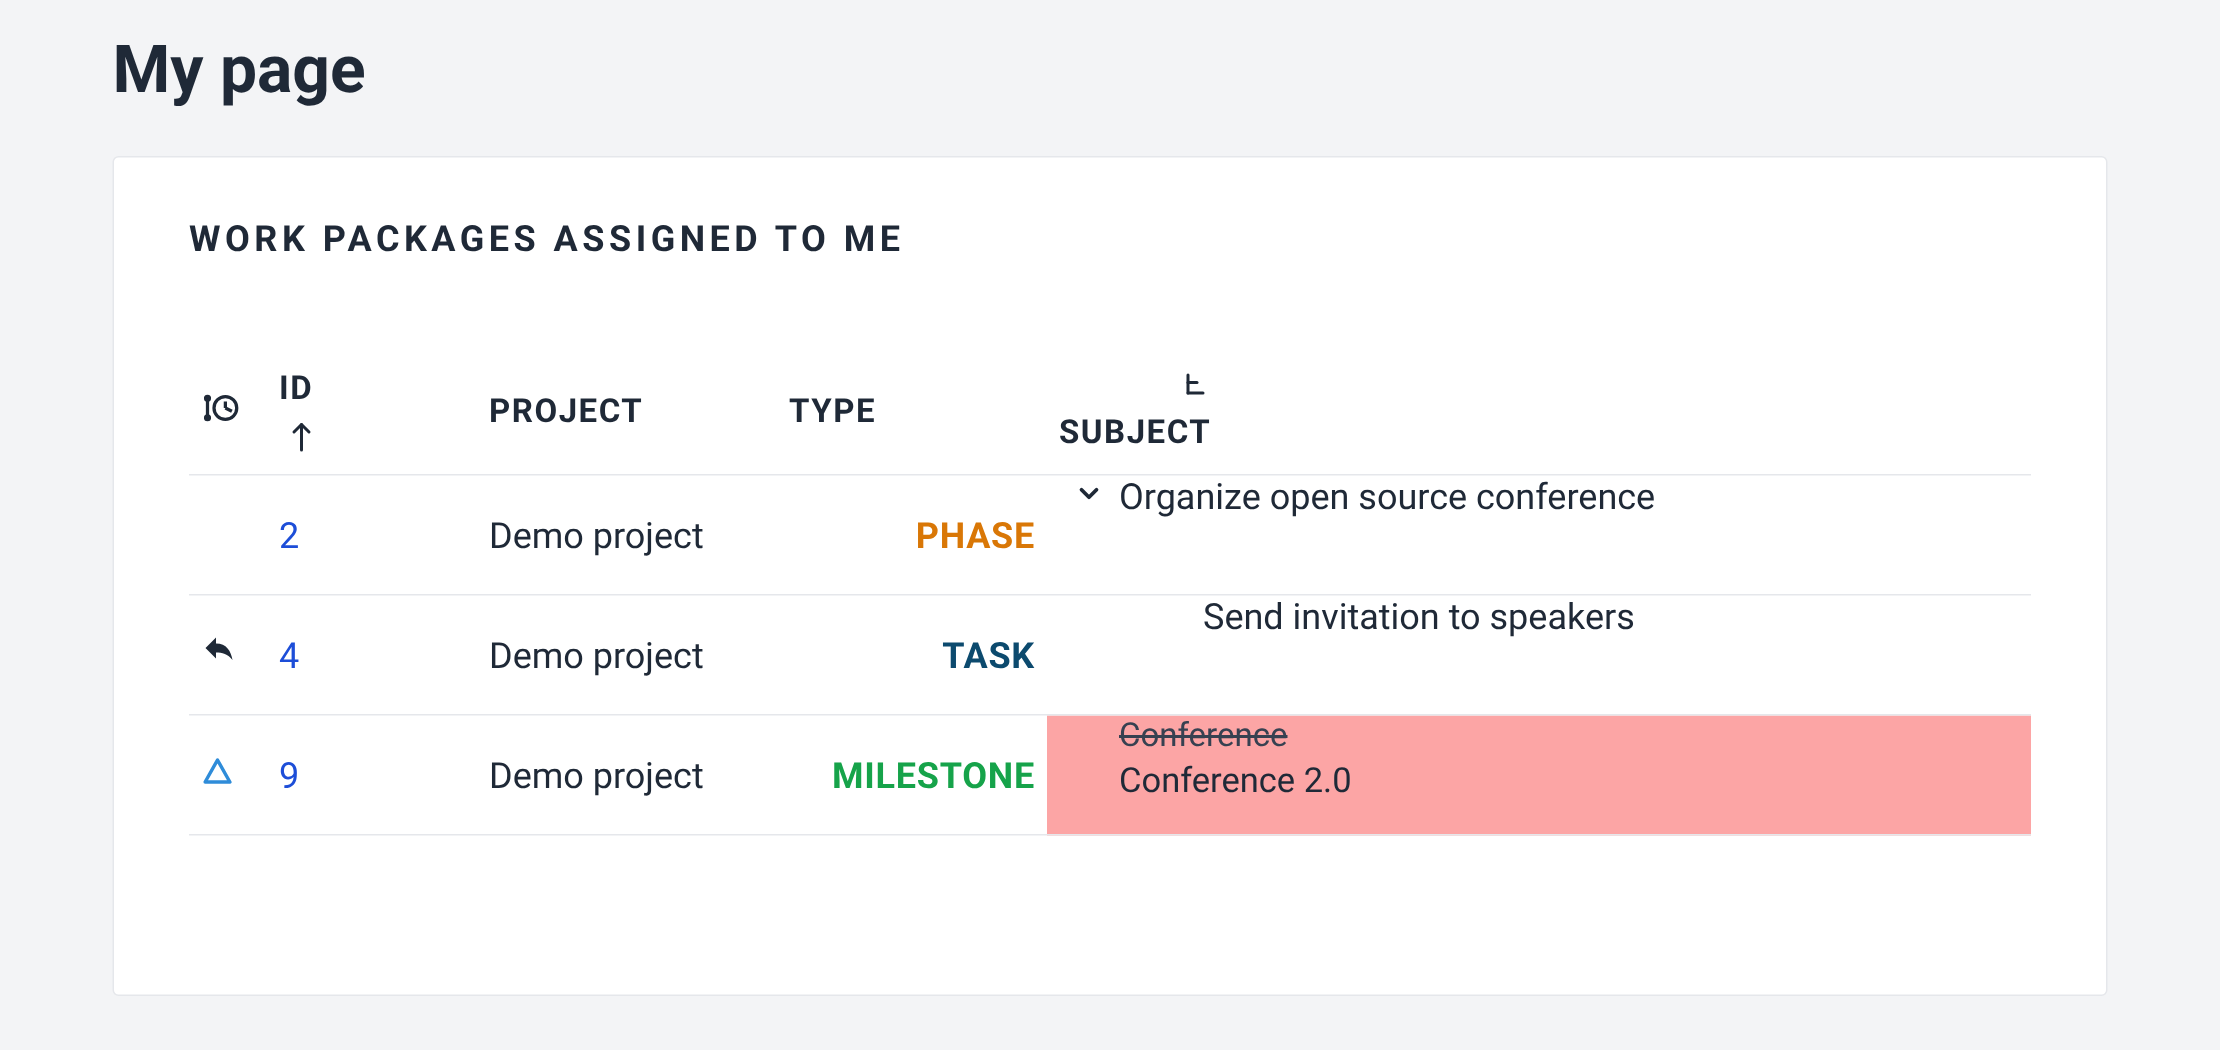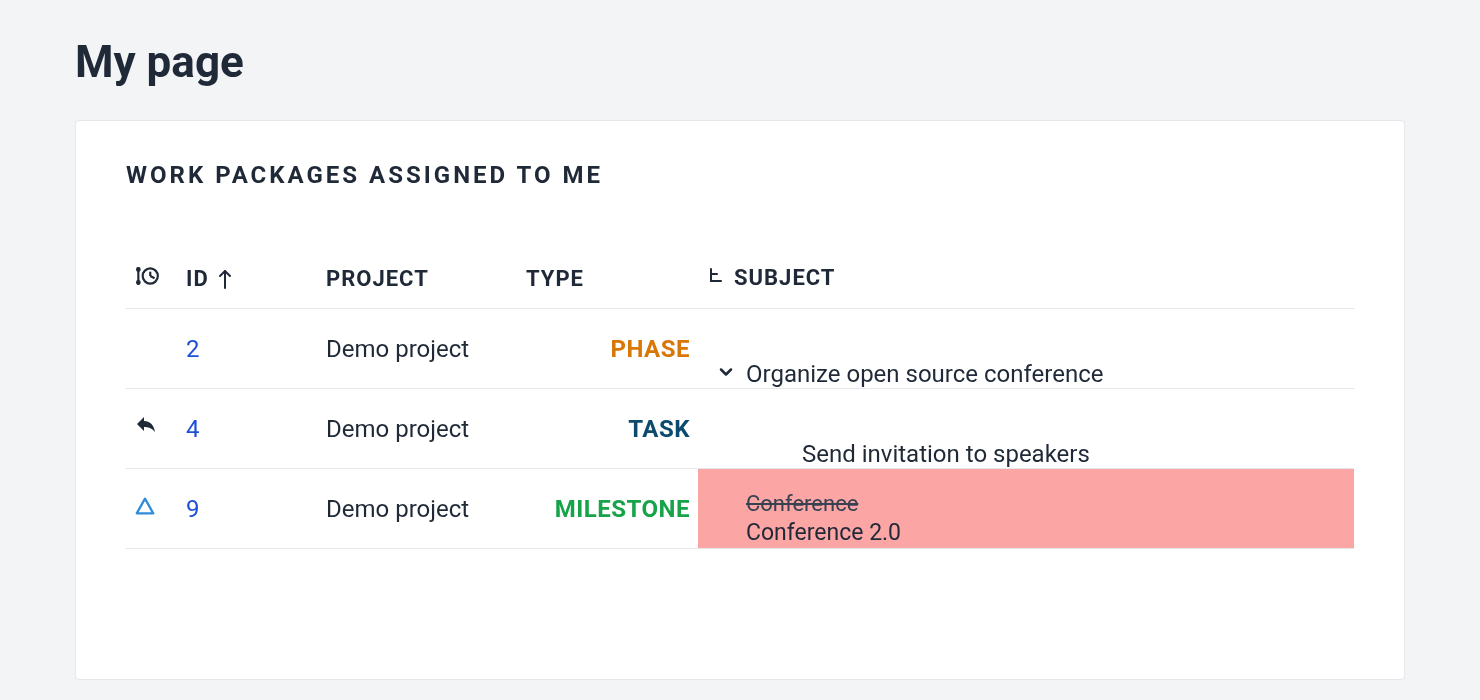--- a/index.html
+++ b/index.html
@@ -5,21 +5,21 @@
   * { box-sizing: border-box; }
   html, body {
     margin: 0; padding: 0;
     background: #f3f4f6;
     font-family: -apple-system, BlinkMacSystemFont, "Segoe UI", Roboto, "Helvetica Neue", Arial, sans-serif;
     color: #1f2937;
   }
   .page {
     width: 1480px;
     height: 700px;
-    padding: 36px 75px 0 75px;
+    padding: 20px 75px 0 75px;
   }
   .page-title {
     font-size: 44px;
     font-weight: 700;
     margin: 0 0 32px 0;
     color: #1f2937;
   }
   .card {
     background: #fff;
     border: 1px solid #e5e7eb;
@@ -71,35 +71,35 @@
   .type-cell {
     font-weight: 700;
     letter-spacing: 0.5px;
     font-size: 24px;
     text-transform: uppercase;
     text-align: right;
   }
   .type-phase    { color: #d97706; }
   .type-task     { color: #0c4a6e; }
   .type-milestone{ color: #16a34a; }
-  .subject-cell { display: flex; align-items: flex-end; height: 100%; }
+  .subject-cell { display: flex; align-items: flex-start; height: 100%; }
   .toggle {
     width: 40px;
     display:inline-flex; justify-content:center;
     flex-shrink: 0;
     color:#1f2937;
   }
   .indent-1 { margin-left: 56px; }
   .subject-text { }
   .diff-wrap { display:flex; flex-direction:column; justify-content:center; }
   .diff-old { text-decoration: line-through; color:#374151; font-size:22px; line-height:1.3; }
   .diff-new { color:#1f2937; font-size:23px; line-height:1.3; }
   .highlight td.subject-td { background:#fca5a5; }
   .baseline-icon, .reply-icon, .delta-icon, .sort-icon, .hier-icon { display:inline-flex; }
-  .th-flex { display:inline-flex; align-items:center; gap:8px; }
+  .th-flex { display:inline-flex; align-items:flex-end; gap:8px;flex-direction:column; }
 </style>
 </head>
 <body>
 
 <div class="page">
   <h1 class="page-title">My page</h1>
 
   <div class="card">
     <h2 class="widget-title">Work packages assigned to me</h2>
 

